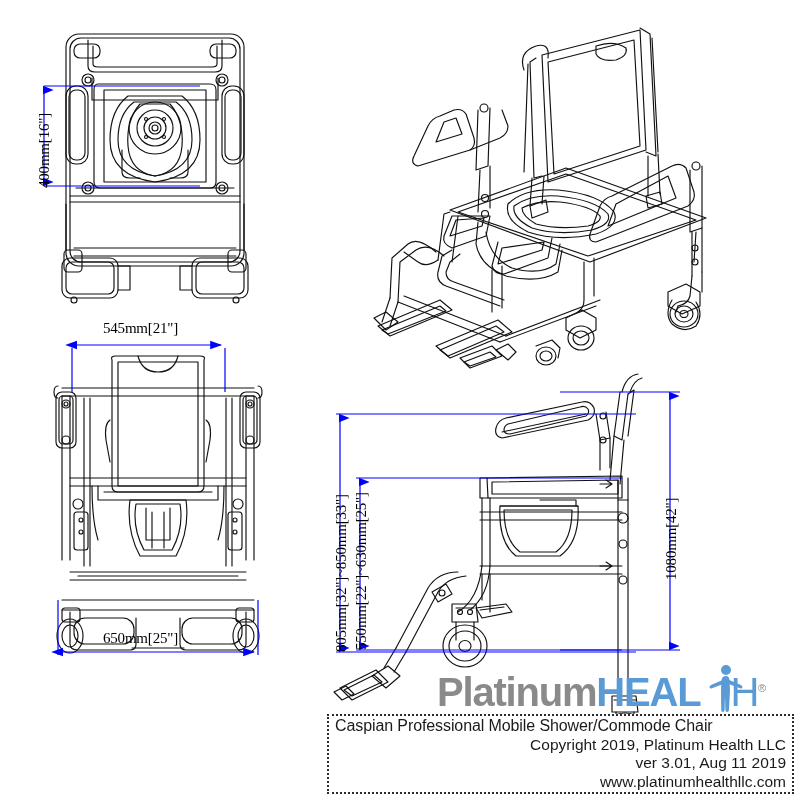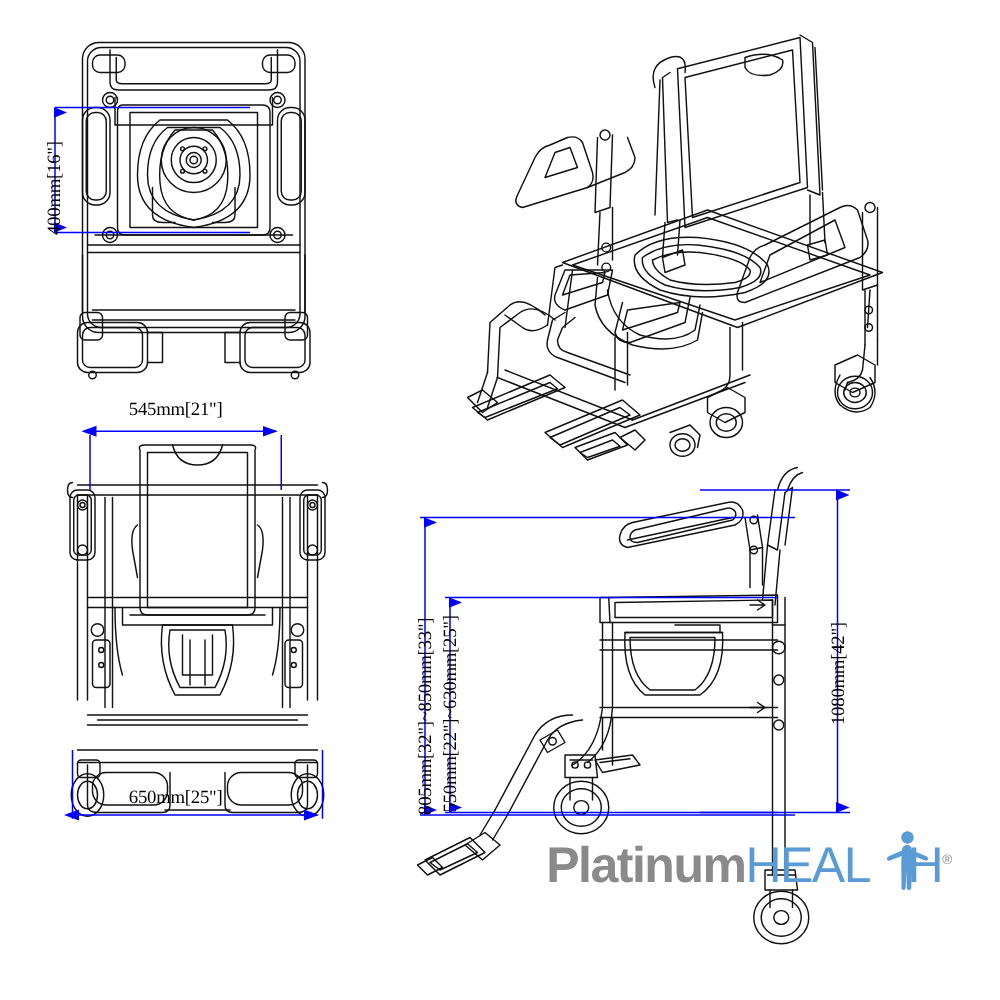--- a/index.html
+++ b/index.html
@@ -83,21 +83,21 @@
     position: absolute;
     left: 0;
     top: 0;
     font-family: "Liberation Sans", sans-serif;
     font-size: 40px;
     line-height: 44px;
     letter-spacing: -1.2px;
     white-space: nowrap;
   }
   .word-platinum { color: #8a8a8a; font-weight: 700; }
-  .word-heal { color: #5b9bd5; font-weight: 400; }
+  .word-heal { color: #5b9bd5; font-weight: 700; }
   .word-h2 { color: #5b9bd5; font-weight: 400; }
   #logo .reg {
     font-size: 11px;
     vertical-align: super;
     color: #8a8a8a;
   }
   #logo-figure {
     position: absolute;
     left: 272px;
     top: -2px;
@@ -549,14 +549,20 @@
     <svg id="logo-figure" viewBox="0 0 34 48">
       <g fill="#5b9bd5">
         <circle cx="17" cy="6" r="5"></circle>
         <path d="M17 12 Q20 12 20.5 16 L21 26 L20 46 Q20 48 18 48 Q16.5 48 16.4 46 L16 32 L15.6 46 Q15.5 48 14 48 Q12 48 12.2 46 L12 26 L12.5 16 Q13 12 17 12 Z"></path>
         <path d="M16 15 L2 21 Q0 22 0.6 23.6 Q1.3 25 3 24.3 L17 19 Z"></path>
         <path d="M18 15 L32 21 Q34 22 33.4 23.6 Q32.7 25 31 24.3 L17 19 Z"></path>
       </g>
     </svg>
   </div>
 
+  <div id="title-block">
+    <div class="tline main">Caspian Professional Mobile Shower/Commode Chair</div>
+    <div class="tline">Copyright 2019, Platinum Health LLC</div>
+    <div class="tline">ver 3.01, Aug 11 2019</div>
+    <div class="tline">www.platinumhealthllc.com</div>
+  </div>
 
 </div>
 
 </body></html>

